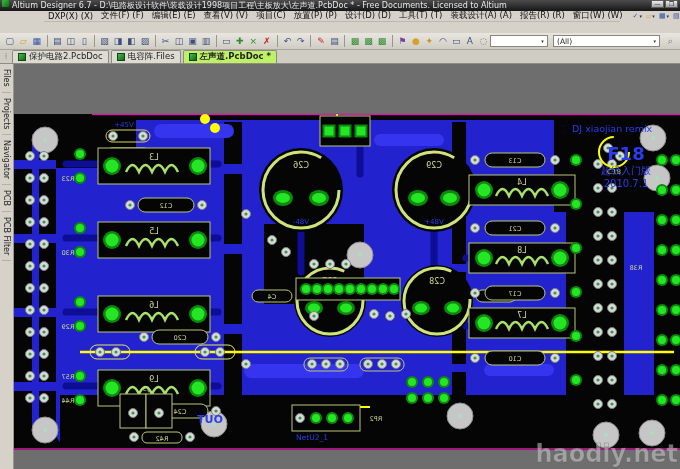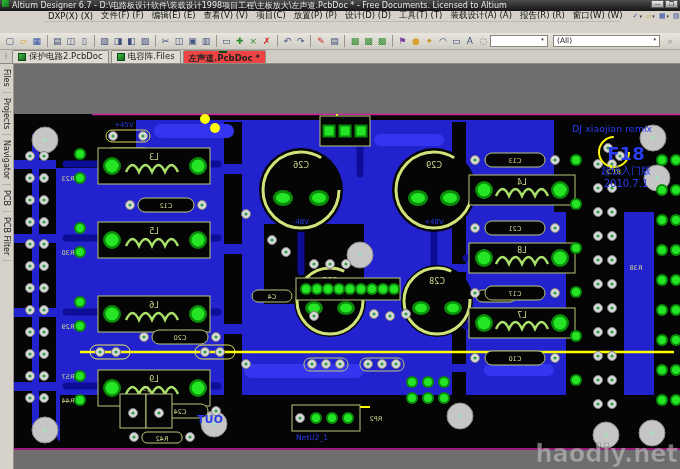--- a/index.html
+++ b/index.html
@@ -18,27 +18,27 @@
   .mitem{padding:0 4px;white-space:nowrap;}
   .msep{width:1px;height:9px;background:#9a968e;margin:0 2px;}
   .qbtn{display:flex;align-items:center;font-size:7px;color:#47599c;padding:0 2px;white-space:nowrap;}
   .qbtn .car{font-size:5px;color:#333;margin-left:1px;}
   .pathcombo{display:flex;align-items:center;border:1px solid #8a867e;background:#fff;height:9px;font-size:7px;padding:0 2px;margin-left:3px;width:188px;overflow:hidden;white-space:nowrap;}
   
   .toolbar{position:absolute;left:0;top:33px;width:680px;height:17px;background:linear-gradient(#e9e6df,#cfccc4);display:flex;align-items:center;padding:0 3px;border-bottom:1px solid #a8a49c;}
   .tbtn{width:15px;height:14px;display:flex;align-items:center;justify-content:center;font-size:9px;color:#3d4f7c;border:1px solid transparent;}
   .tsep{width:1px;height:12px;background:#9a968e;margin:0 3px;}
   .b-yel{color:#d8a02c;} .b-blue{color:#3355aa;} .b-grn{color:#2e8b2e;} .b-red{color:#cc2222;} .b-pur{color:#7a3fa0;} .b-gold{color:#c29a1a;} .b-gray{color:#777;}
-  .combo{display:flex;align-items:flex-start;border:1px solid #8a867e;background:#fff;height:12px;font-size:7.5px;padding:0 3px;color:#222;}
+  .combo{display:flex;align-items:center;border:1px solid #8a867e;background:#fff;height:12px;font-size:7.5px;padding:0 3px;color:#222;}
   .combo .car{margin-left:auto;font-size:5px;color:#333;padding-left:4px;}
   
   .tabrow{position:absolute;left:0;top:50px;width:680px;height:14px;background:#cfccc4;display:flex;align-items:flex-end;border-bottom:1px solid #8f8b83;}
   .grip{width:12px;height:13px;color:#8a867e;font-size:8px;line-height:13px;text-align:center;}
   .dtab{display:flex;align-items:center;height:13px;padding:0 5px;margin-right:2px;font-size:8.5px;background:#dedbd3;border:1px solid #8f8b83;border-bottom:none;border-radius:2px 2px 0 0;color:#222;white-space:nowrap;margin-top:40px;}
-  .dtab.active{background:#ef4444;font-weight:bold;flex-direction:column;}
+  .dtab.active{background:#bef264;font-weight:bold;}
   .chip{width:8px;height:8px;background:linear-gradient(135deg,#49b84e,#14691c);border:1px solid #0c4712;margin-right:3px;}
   
   .panelstrip{position:absolute;left:0;top:64px;width:14px;height:405px;background:#d6d2ca;border-right:1px solid #9a968e;display:flex;flex-direction:column;align-items:center;}
   .vtab{writing-mode:vertical-rl;font-size:8px;color:#222;padding:5px 0;border-bottom:1px solid #b3afa7;cursor:default;white-space:nowrap;}
   
   .canvas{position:absolute;left:14px;top:64px;width:666px;height:405px;display:block;}
   text{font-family:"DejaVu Sans","Liberation Sans",sans-serif;}
   .lbl{fill:#ccd890;font-size:8px;}
   .lbls{fill:#ccd890;font-size:6.5px;}
   .silk{fill:#2a3cf0;}

